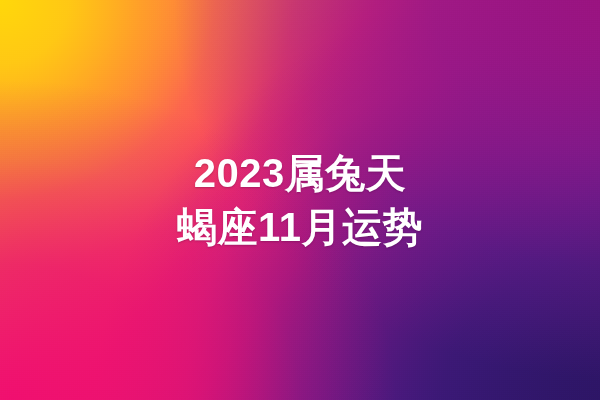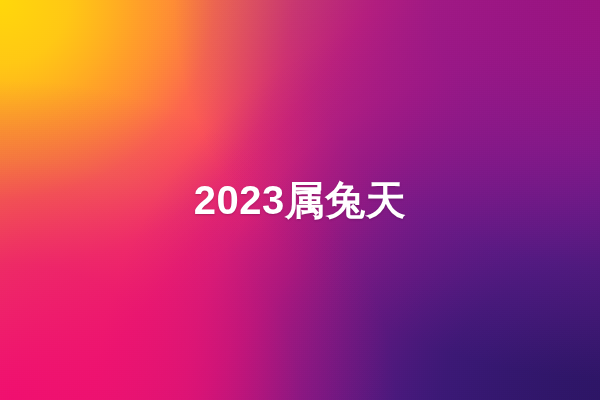--- a/index.html
+++ b/index.html
@@ -104,15 +104,16 @@
 </style>
 </head>
 <body>
 
 <div class="banner">
 
   <div class="grain"></div>
 
   <div class="title-block">
     <div class="title-line">2023属兔天</div>
+    <div class="title-line">蝎座11月运势</div>
   </div>
 
 </div>
 
 </body></html>

